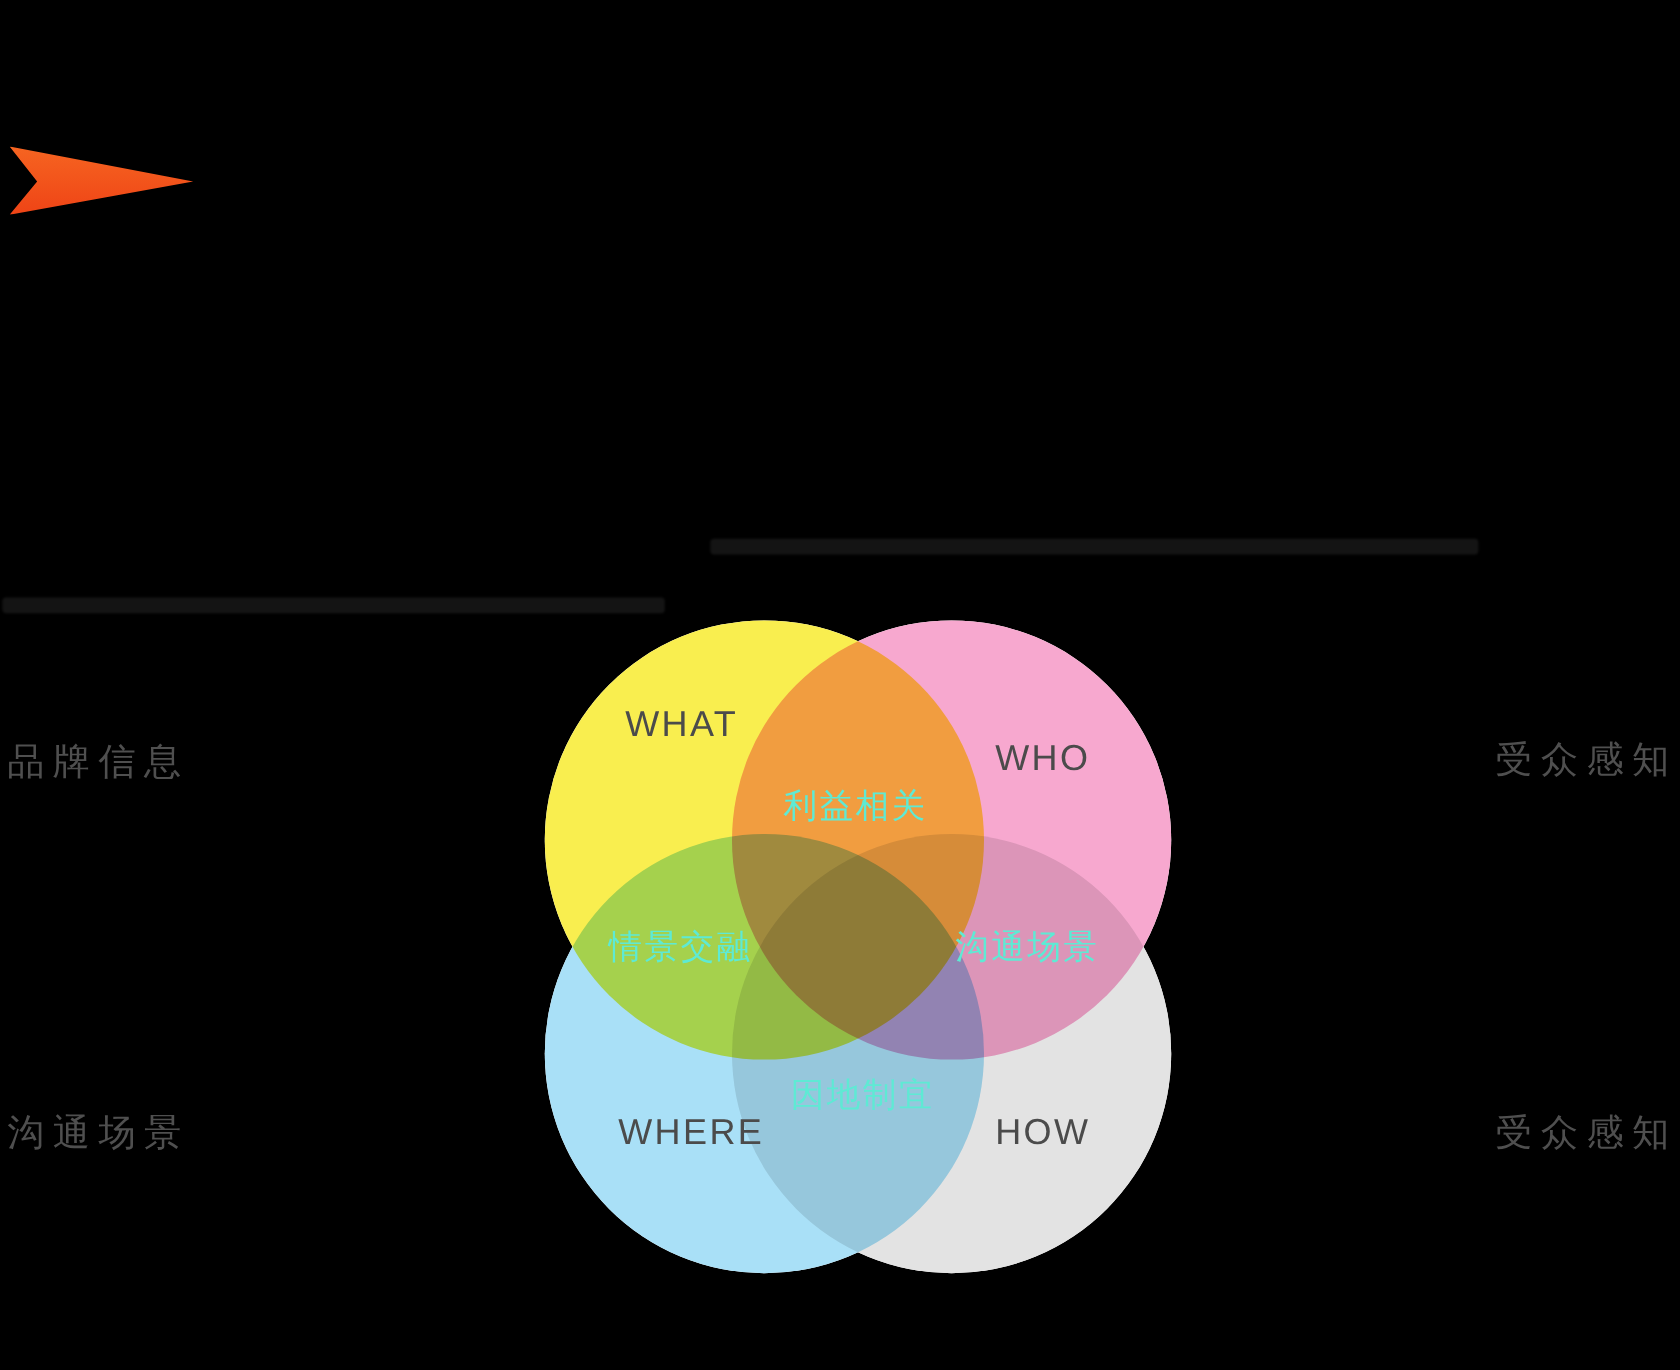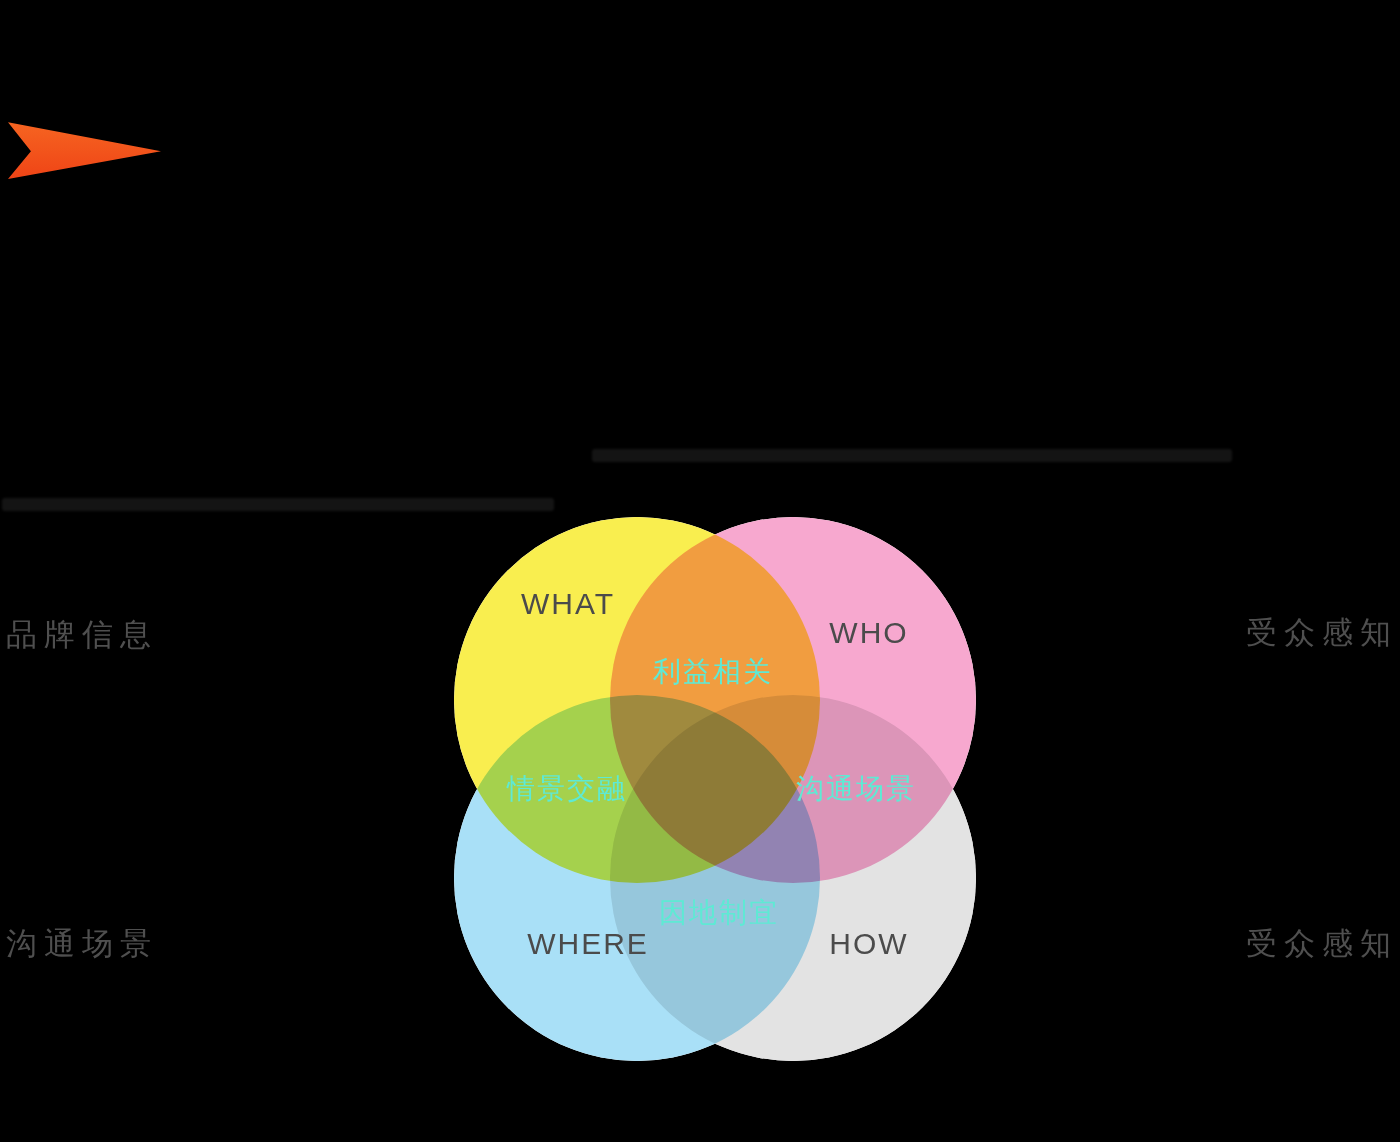--- a/index.html
+++ b/index.html
@@ -77,21 +77,21 @@
     font-size: 31px;
     letter-spacing: 7px;
     font-weight: 500;
     color: #4f4f4f;
   }
   .side-left  { left: 6px; }
   .side-right { right: 2px; text-align: right; }
 
   .pos-what      { left: 568px; top: 604px; }
   .pos-who       { left: 869px; top: 633px; }
-  .pos-where     { left: 588px; top: 944px; text-align: center; }
+  .pos-where     { left: 576px; top: 944px; text-align: center; }
   .pos-how       { left: 869px; top: 944px; }
   .pos-ov-ww     { left: 713px; top: 672px; }
   .pos-ov-wwh    { left: 567px; top: 789px; }
   .pos-ov-who-h  { left: 856px; top: 789px; }
   .pos-ov-whe-h  { left: 719px; top: 913px; }
   .pos-side-tl   { top: 635px; }
   .pos-side-tr   { top: 633px; font-family: Liberation Serif, serif; }
   .pos-side-bl   { top: 944px; }
   .pos-side-br   { top: 944px; }
 </style>

